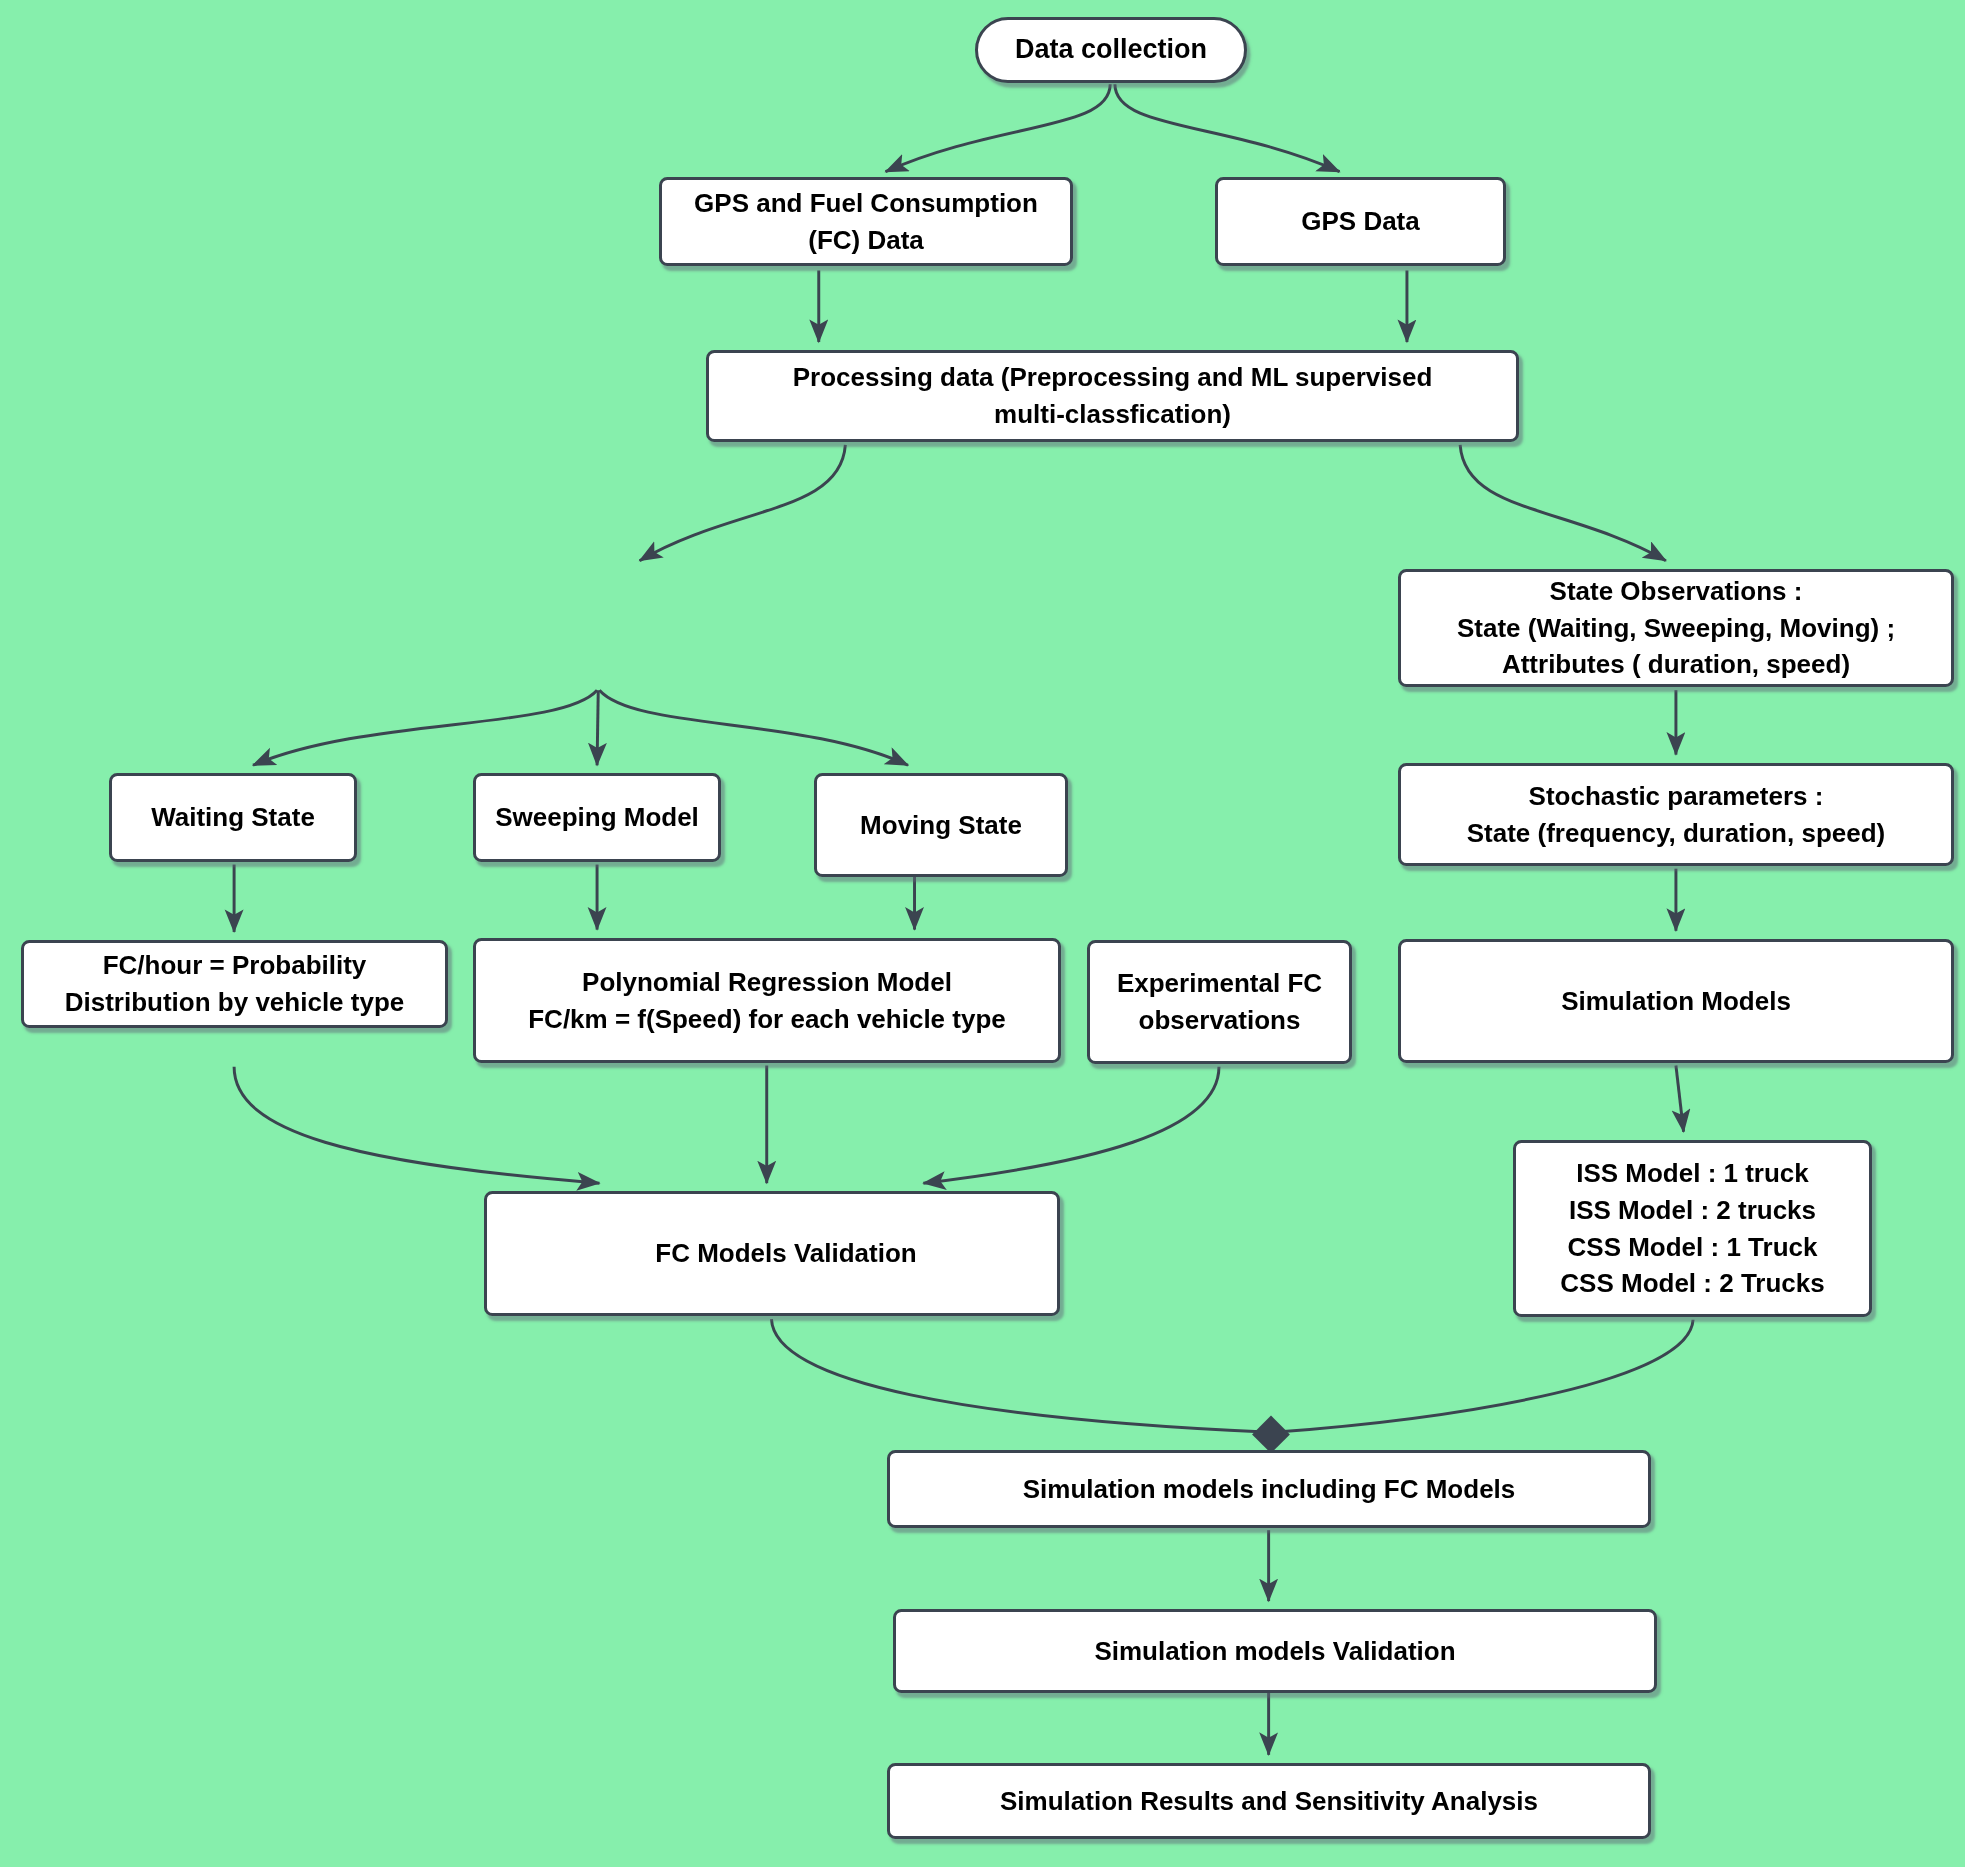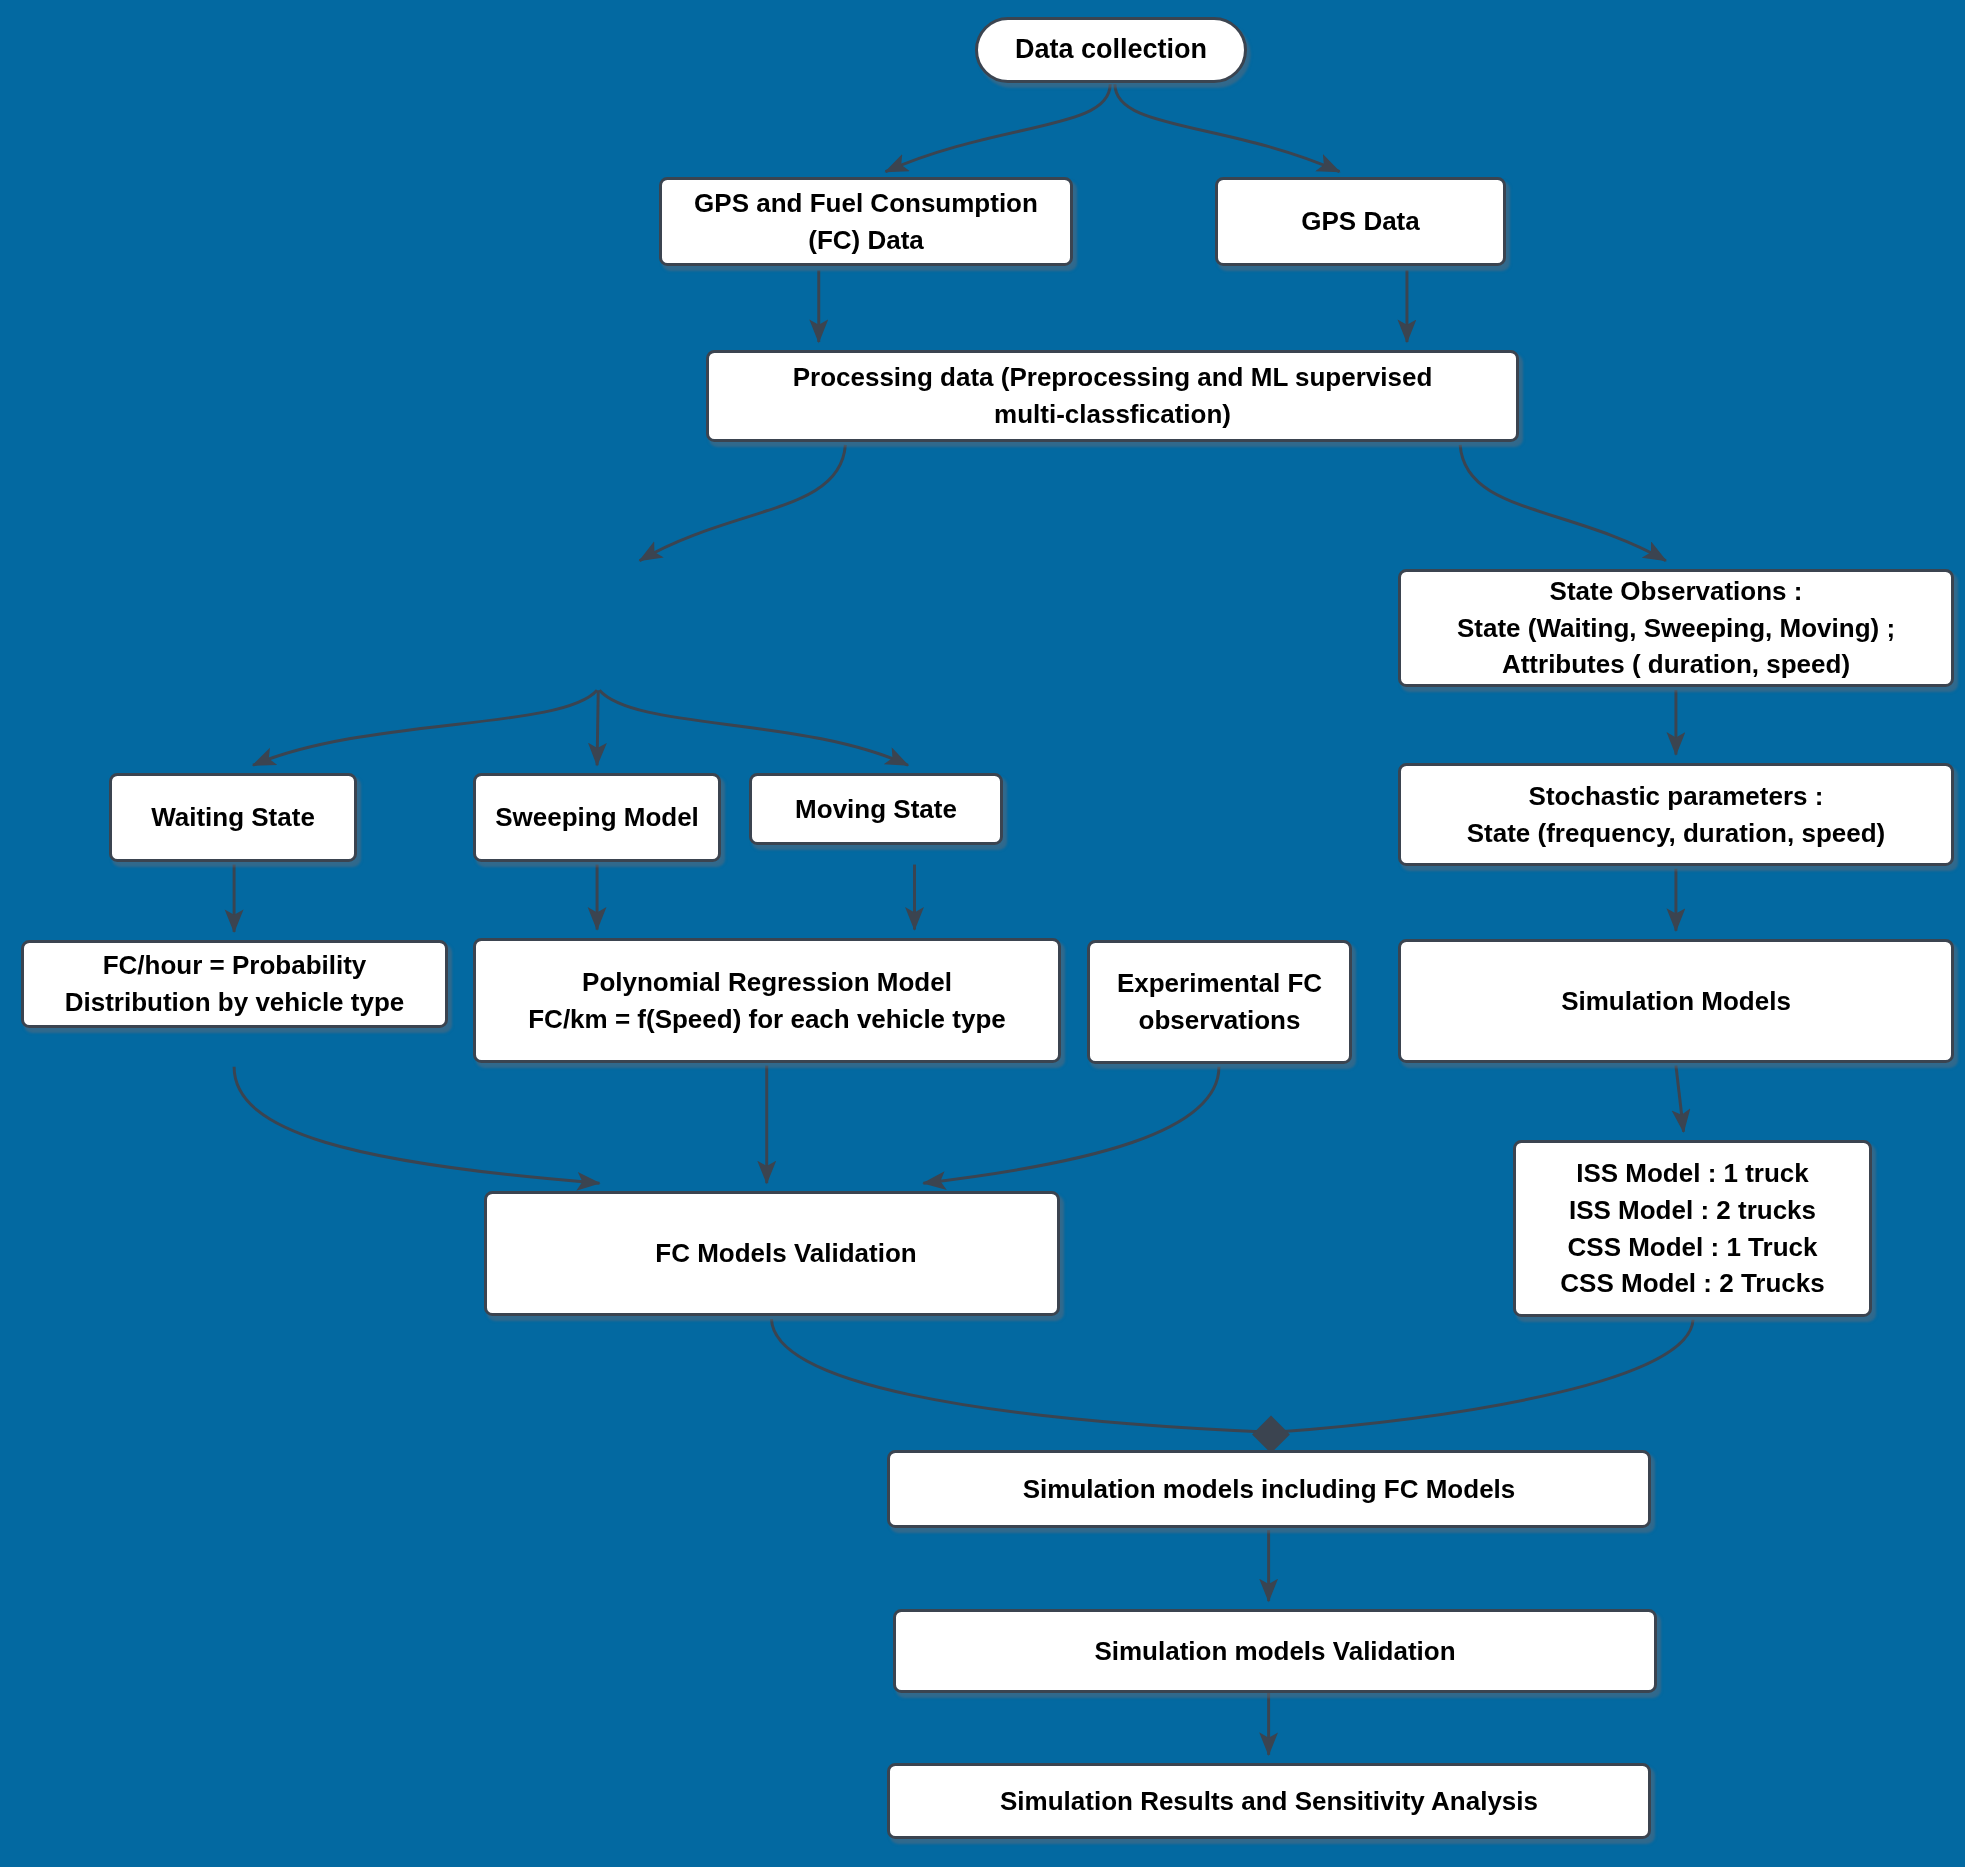--- a/index.html
+++ b/index.html
@@ -1,16 +1,16 @@
 <!DOCTYPE html>
 <html style="font-size:9.5px"><head>
 <meta charset="utf-8">
 <style>
   html,body{margin:0;padding:0;background:#ffffff;}
-  #canvas{position:relative;width:1965px;height:1868px;background:#0369a1;
+  #canvas{position:relative;width:1965px;height:1868px;background:#86efac;
           font-family:"Liberation Sans", sans-serif;overflow:hidden;}
   #wires{position:absolute;left:0;top:0;width:100%;height:100%;}
   .node{position:absolute;box-sizing:border-box;background:#ffffff;
         border:3px solid #3b4450;border-radius:8.3px;
         display:flex;align-items:center;justify-content:center;text-align:center;
         font-weight:bold;color:#000000;font-size:26px;line-height:1.42;
         padding:4.7px 13px;box-shadow:3.5px 4.7px 2.4px rgba(96,106,120,0.5);}
   .node span{white-space:pre-line;}
   .pill{border-radius:35px;font-size:27px;border-width:3.5px;}
 </style>
@@ -78,21 +78,21 @@
   </div>
 
   <div class="node" style="left:109px;top:773px;width:248px;height:89px;">
     <span>Waiting State</span>
   </div>
 
   <div class="node" style="left:473px;top:773px;width:248px;height:89px;">
     <span>Sweeping Model</span>
   </div>
 
-  <div class="node" style="left:749px;top:773px;width:254px;height:72px;">
+  <div class="node" style="left:814px;top:773px;width:254px;height:104px;">
     <span>Moving State</span>
   </div>
 
   <div class="node" style="left:1398px;top:763px;width:556px;height:103px;">
     <span>Stochastic parameters :
 State (frequency, duration, speed)</span>
   </div>
 
   <div class="node" style="left:21px;top:940px;width:427px;height:88px;">
     <span>FC/hour = Probability

